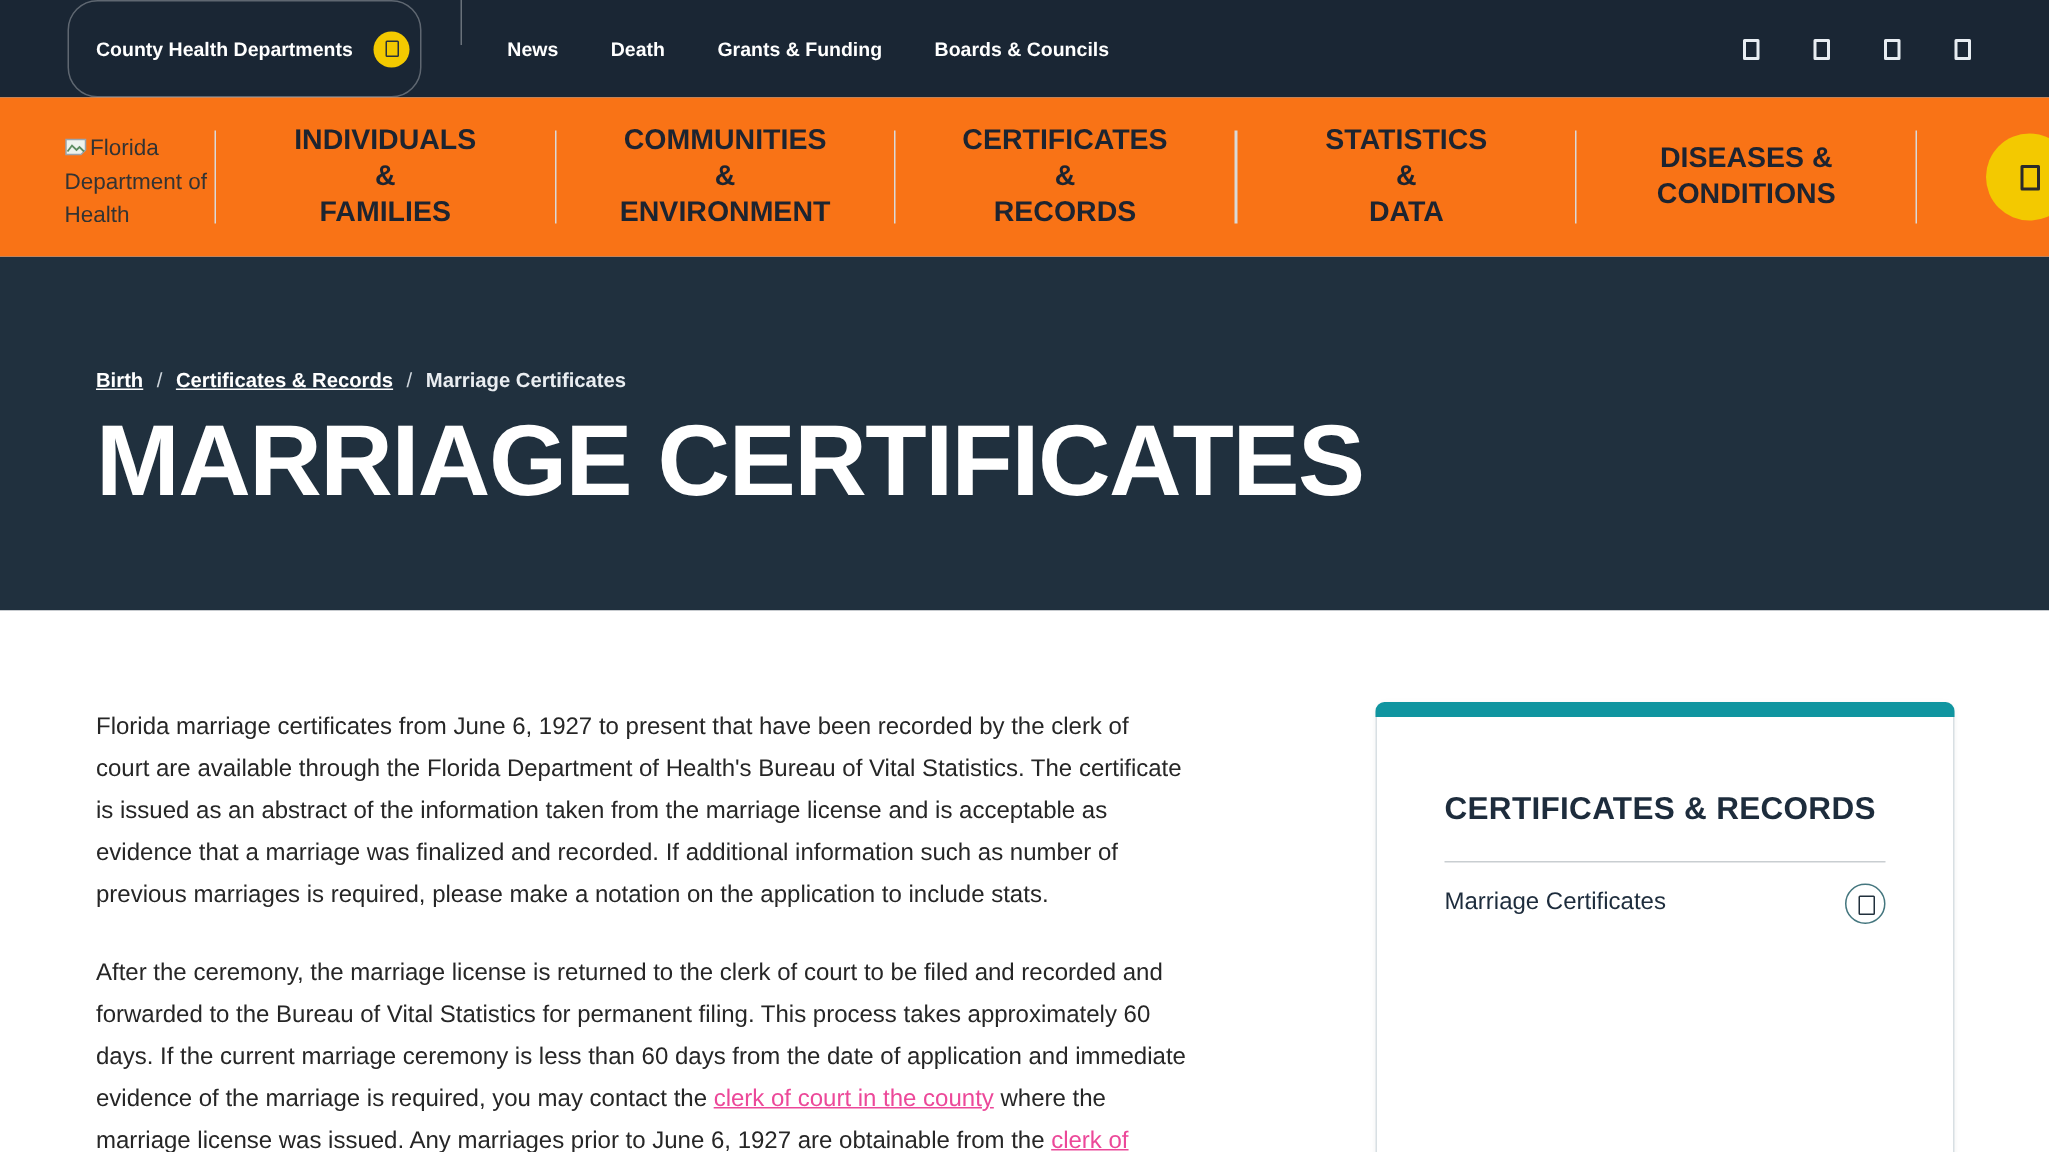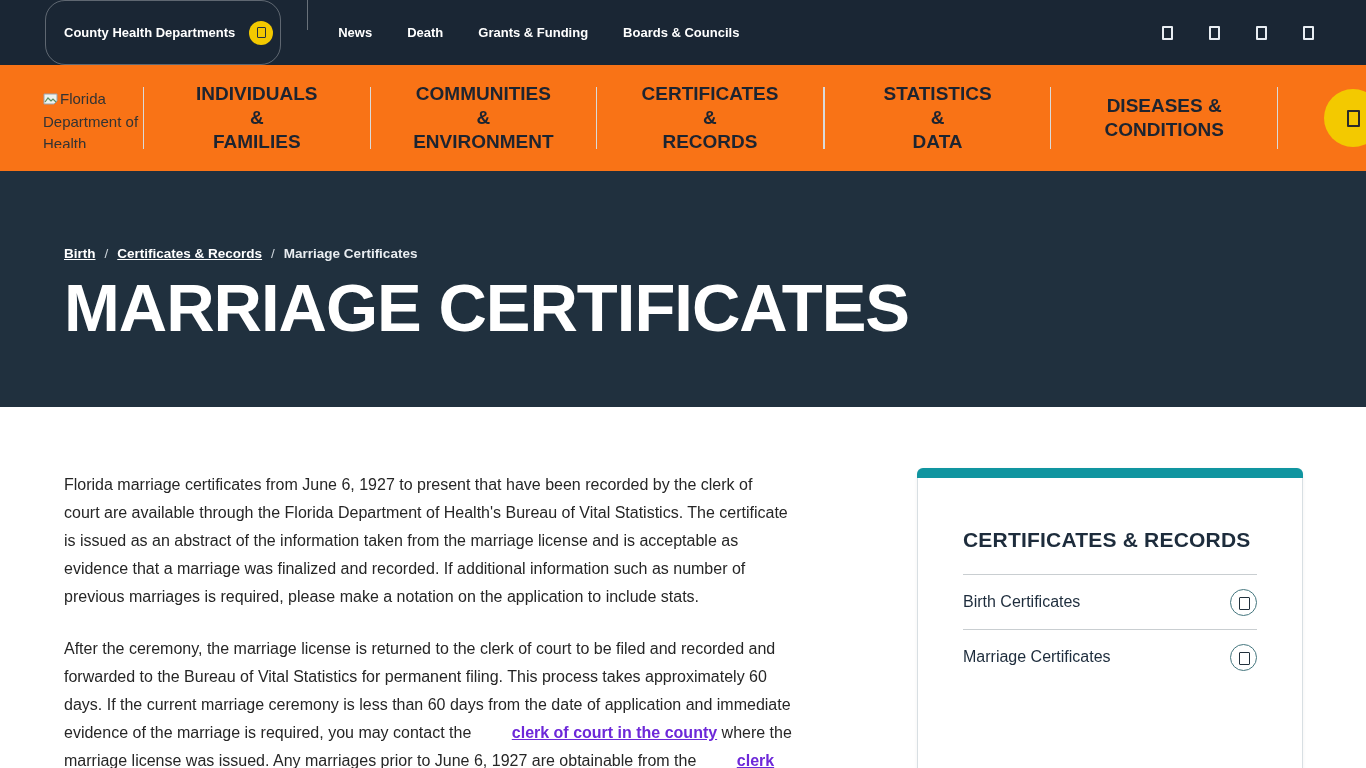--- a/index.html
+++ b/index.html
@@ -52,21 +52,21 @@
   .crumb-sep { color:#cfd6dd; font-weight:400; }
   .crumb-current { color:#e9edf1; font-weight:600; }
   .hero-title { color:#fff; font-size:67px; font-weight:800; letter-spacing:-1px;
                 margin-top:13px; line-height:1; }
 
   
   .content { position:relative; background:#fff; height:361px; }
   .article { position:absolute; left:64px; top:64px; width:728px;
              font-size:16px; line-height:28px; color:#262626; }
   .article p { margin-bottom:24px; }
-  .inline-link { color:#6d28d9; font-weight:700; text-decoration:underline; cursor:pointer;margin-left:36px; }
+  .inline-link { color:#ec4899; font-weight:400; text-decoration:underline; cursor:pointer; }
 
   
   .sidecard { position:absolute; left:917px; top:61px; width:386px; height:430px;
               background:#fff; border:1px solid #d8dfe3; border-radius:7px 7px 0 0;
               box-shadow:0 1px 4px rgba(0,0,0,.05); }
   .sidecard-top { height:10px; background:#1095a0; border-radius:6px 6px 0 0;
                   margin:-1px -1px 0 -1px; }
   .sidecard-inner { padding:0 45px; }
   .sidecard-title { font-size:21px; font-weight:700; color:#1d2c3c;
                     margin:50px 0 22px; letter-spacing:.2px; }
@@ -154,26 +154,20 @@
   <article class="article">
     <p>Florida marriage certificates from June 6, 1927 to present that have been recorded by the clerk of court are available through the Florida Department of Health's Bureau of Vital Statistics. The certificate is issued as an abstract of the information taken from the marriage license and is acceptable as evidence that a marriage was finalized and recorded. If additional information such as number of previous marriages is required, please make a notation on the application to include stats.</p>
     <p><span>After the ceremony, the marriage license is returned to the clerk of court to be filed and recorded and forwarded to the Bureau of Vital Statistics for permanent filing. This process takes approximately 60 days. If the current marriage ceremony is less than 60 days from the date of application and immediate evidence of the marriage is required, you may contact the </span><a class="inline-link">clerk of court in the county</a><span> where the marriage license was issued. Any marriages prior to June 6, 1927 are obtainable from the </span><a class="inline-link">clerk of</a></p>
   </article>
 
   <aside class="sidecard">
     <div class="sidecard-top"></div>
     <div class="sidecard-inner">
       <h2 class="sidecard-title">CERTIFICATES &amp; RECORDS</h2>
       <div class="side-item">
-        <span>Birth Certificates</span>
-        <span class="circle-icon">
-            <span class="tofu-side"></span>
-          </span>
-      </div>
-      <div class="side-item">
         <span>Marriage Certificates</span>
         <span class="circle-icon">
             <span class="tofu-side"></span>
           </span>
       </div>
     </div>
   </aside>
 </main>
 
 </body></html>

